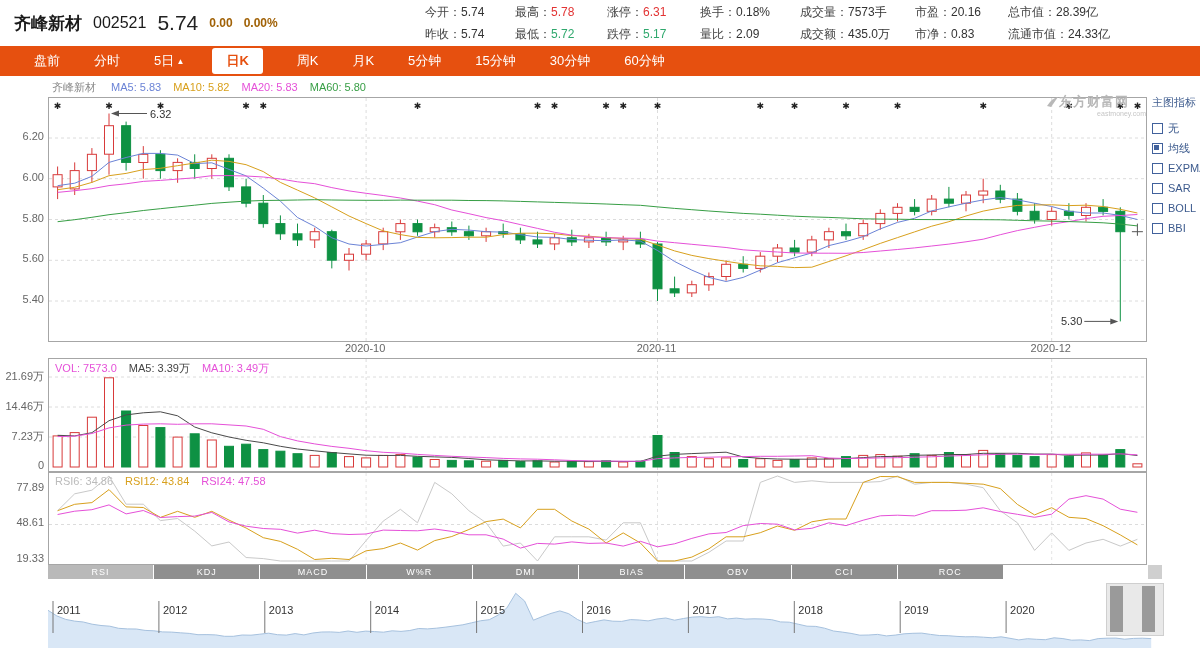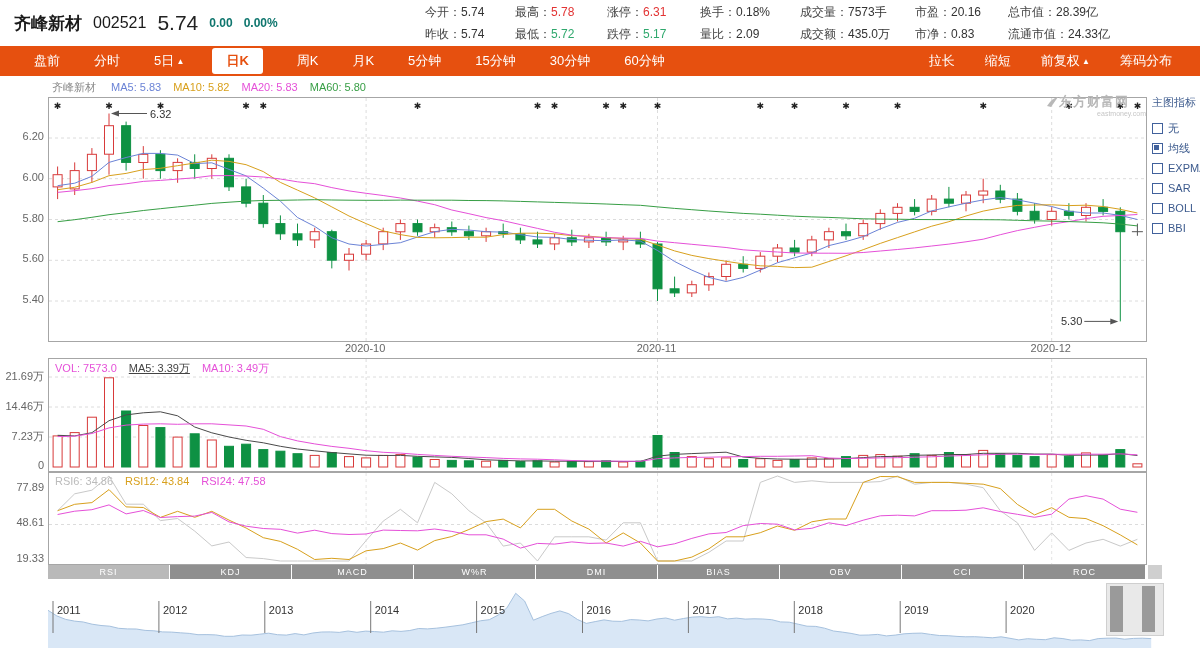--- a/index.html
+++ b/index.html
@@ -4,21 +4,21 @@
 <style>
   html,body{margin:0;padding:0;}
   body{width:1200px;height:655px;position:relative;background:#fff;overflow:hidden;
        font-family:"Liberation Sans","DejaVu Sans",sans-serif;color:#333;}
   
   .header{position:absolute;left:0;top:0;width:1200px;height:46px;background:#fff;border-bottom:1px solid #e7e7e7;}
   .title-block{position:absolute;left:14px;top:0;height:46px;display:flex;align-items:center;gap:11px;}
   .stock-name{font-size:17px;font-weight:bold;color:#1a1a1a;}
   .stock-code{font-size:16px;color:#1a1a1a;}
   .stock-price{font-size:21px;color:#222;}
-  .stock-change,.stock-pct{font-size:12px;font-weight:bold;color:#0f766e;}
+  .stock-change,.stock-pct{font-size:12px;font-weight:bold;color:#a16207;}
   .stat-col{position:absolute;top:0;font-size:12px;line-height:20px;}
   .stat-row{height:20px;margin-top:2px;white-space:nowrap;}
   .stat-label{color:#444;}
   .val-dark{color:#333;} .val-red{color:#e23333;} .val-green{color:#2fa86d;}
   
   .navbar{position:absolute;left:0;top:46px;width:1200px;height:30px;background:#e6500f;display:flex;align-items:center;font-size:13px;color:#fff;}
   .nav-item{margin-left:34px;cursor:pointer;white-space:nowrap;}
   .nav-item .arr{font-size:8px;vertical-align:1px;}
   .nav-item.selected{background:#fff;color:#e6500f;border-radius:3px;padding:4px 14px;font-weight:bold;margin-left:28px;}
   .nav-right{margin-left:auto;margin-right:28px;display:flex;gap:30px;}
@@ -39,21 +39,21 @@
   #ind-panel{position:absolute;left:1152px;top:95px;font-size:11px;color:#3c5a8d;}
   #ind-title{margin-bottom:8px;color:#3c5a8d;}
   .ind-opt{display:flex;align-items:center;height:20px;cursor:pointer;}
   .chk{width:9px;height:9px;border:1px solid #41619c;display:inline-block;margin-right:5px;position:relative;background:#fff;}
   .chk.on::after{content:"";position:absolute;left:1px;top:1px;width:5px;height:5px;background:#41619c;}
   
   #watermark{position:absolute;left:1046px;top:93px;width:100px;text-align:left;color:#b8b8b8;z-index:2;}
   #wm-line1{font-size:13px;font-weight:bold;letter-spacing:1px;}
   #wm-line2{font-size:7px;text-align:right;margin-top:-1px;color:#c6c6c6;}
   
-  #tabbar{position:absolute;left:48px;top:565px;width:1097px;height:14px;display:flex;gap:1px;}
+  #tabbar{position:absolute;left:48px;top:565px;width:955px;height:14px;display:flex;gap:1px;}
   .tab{flex:1;background:#8f8f8f;color:#fff;font-size:9px;display:flex;align-items:center;justify-content:center;letter-spacing:1px;cursor:pointer;}
   .tab.selected{background:#b9b9b9;}
   #tab-extra{position:absolute;left:1148px;top:565px;width:14px;height:14px;background:#cfcfcf;}
   
   #timeline{position:absolute;left:48px;top:583px;width:1112px;height:67px;}
   #sel-box{position:absolute;left:1106px;top:583px;width:56px;height:51px;background:rgba(232,232,232,.95);border:1px solid #cfcfcf;}
   .sel-handle{position:absolute;top:586px;width:13px;height:46px;background:#9a9a9a;cursor:ew-resize;}
   #handle-left{left:1110px;} #handle-right{left:1142px;}
   svg{display:block;}
 </style>
@@ -104,26 +104,20 @@
     <span class="nav-item">盘前</span>
     <span class="nav-item">分时</span>
     <span class="nav-item">5日<span class="arr"> ▲</span></span>
     <span class="nav-item selected">日K</span>
     <span class="nav-item">周K</span>
     <span class="nav-item">月K</span>
     <span class="nav-item">5分钟</span>
     <span class="nav-item">15分钟</span>
     <span class="nav-item">30分钟</span>
     <span class="nav-item">60分钟</span>
-    <div class="nav-right">
-      <span class="nav-item">拉长</span>
-      <span class="nav-item">缩短</span>
-      <span class="nav-item">前复权<span class="arr"> ▲</span></span>
-      <span class="nav-item">筹码分布</span>
-    </div>
   </div>
 
 <div class="legend-row" id="main-legend">
   <span class="legend-item" style="color:#8a8a8a;">齐峰新材</span>
 <span class="legend-item" style="color: rgb(107, 131, 214);">MA5: 5.83</span><span class="legend-item" style="color: rgb(216, 160, 29);">MA10: 5.82</span><span class="legend-item" style="color: rgb(229, 80, 216);">MA20: 5.83</span><span class="legend-item" style="color: rgb(55, 158, 69);">MA60: 5.80</span></div>
 
 <div class="pane" id="main-pane">
     <svg width="1097" height="243" viewBox="0 0 1097 243">
       <line x1="0" y1="40.0" x2="1097" y2="40.0" stroke="#dcdcdc" stroke-dasharray="3,3"></line>
       <line x1="0" y1="80.7" x2="1097" y2="80.7" stroke="#dcdcdc" stroke-dasharray="3,3"></line>
@@ -335,21 +329,21 @@
         <span class="chk"></span>
         <span>BOLL</span>
       </div>
       <div class="ind-opt">
         <span class="chk"></span>
         <span>BBI</span>
       </div>
     </div>
 </div>
 
-<div class="legend-row" id="vol-legend"><span class="legend-item" style="color: rgb(229, 80, 216);">VOL: 7573.0</span><span class="legend-item" style="color: rgb(68, 68, 68); text-decoration: underline;">MA5: 3.39万</span><span class="legend-item" style="color: rgb(229, 80, 216);">MA10: 3.49万</span></div>
+<div class="legend-row" id="vol-legend"><span class="legend-item" style="color: rgb(229, 80, 216);">VOL: 7573.0</span><span class="legend-item" style="color: rgb(68, 68, 68);">MA5: 3.39万</span><span class="legend-item" style="color: rgb(229, 80, 216);">MA10: 3.49万</span></div>
 <div class="pane" id="vol-pane">
     <svg width="1097" height="112" viewBox="0 0 1097 112">
       <line x1="0" y1="18.0" x2="1097" y2="18.0" stroke="#dcdcdc" stroke-dasharray="3,3"></line>
       <line x1="0" y1="48.0" x2="1097" y2="48.0" stroke="#dcdcdc" stroke-dasharray="3,3"></line>
       <line x1="0" y1="78.0" x2="1097" y2="78.0" stroke="#dcdcdc" stroke-dasharray="3,3"></line>
       <line x1="317.1" y1="0" x2="317.1" y2="112" stroke="#dcdcdc" stroke-dasharray="3,3"></line>
       <line x1="608.5" y1="0" x2="608.5" y2="112" stroke="#dcdcdc" stroke-dasharray="3,3"></line>
       <line x1="1002.7" y1="0" x2="1002.7" y2="112" stroke="#dcdcdc" stroke-dasharray="3,3"></line>
       <rect x="4.1" y="76.9" width="9" height="31.1" fill="#ffffff" stroke="#d83a3a"></rect>
       <rect x="21.2" y="73.6" width="9" height="34.4" fill="#ffffff" stroke="#d83a3a"></rect>

